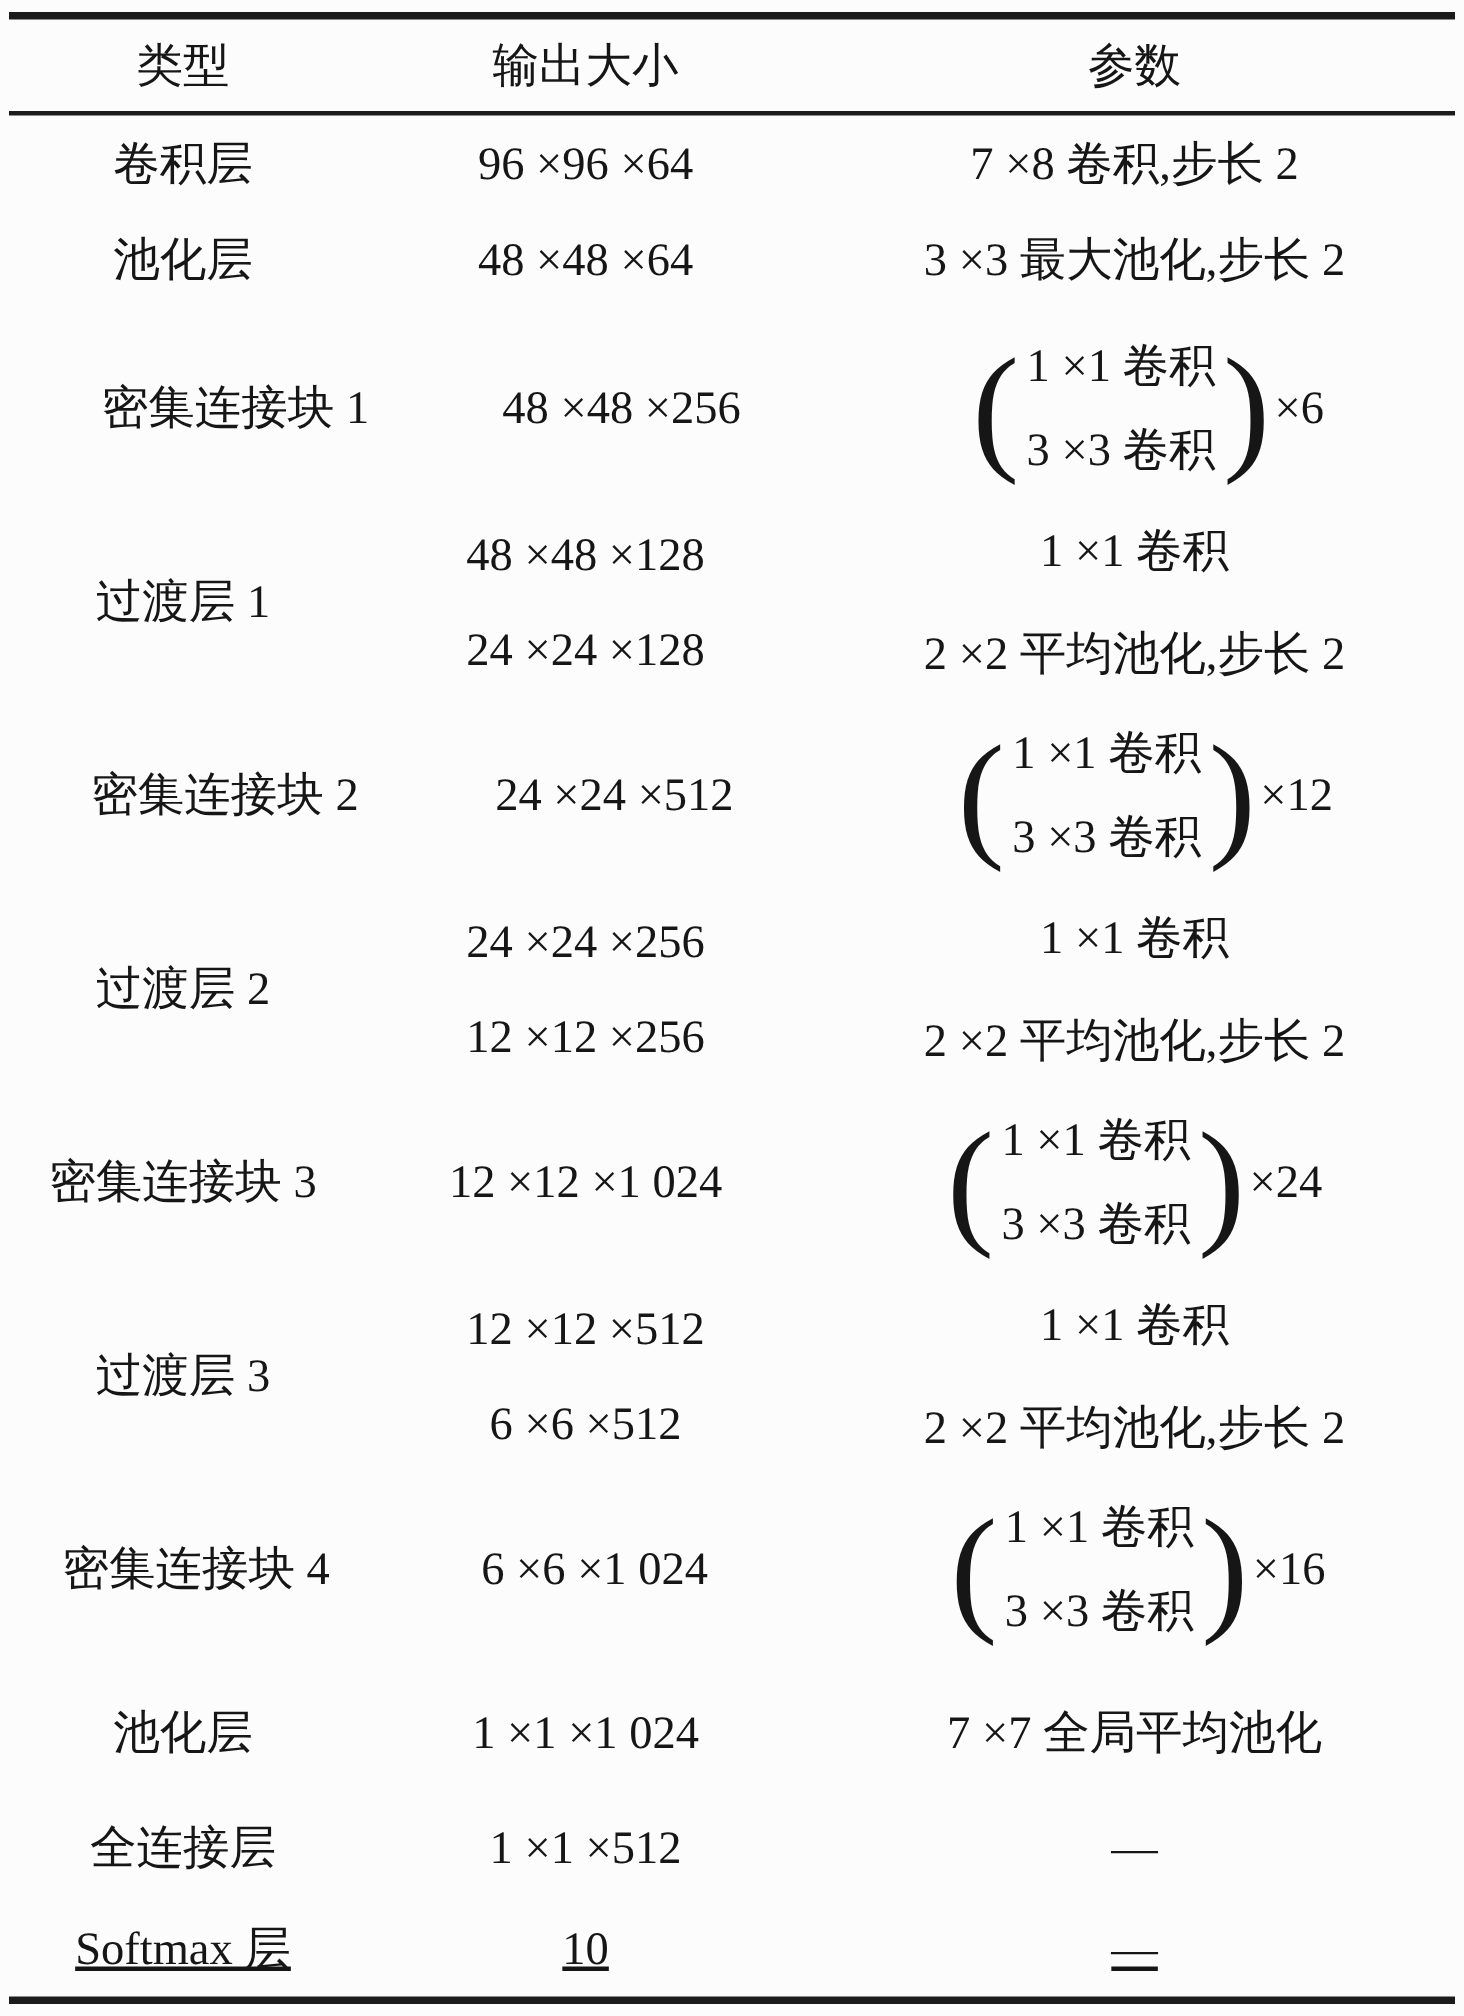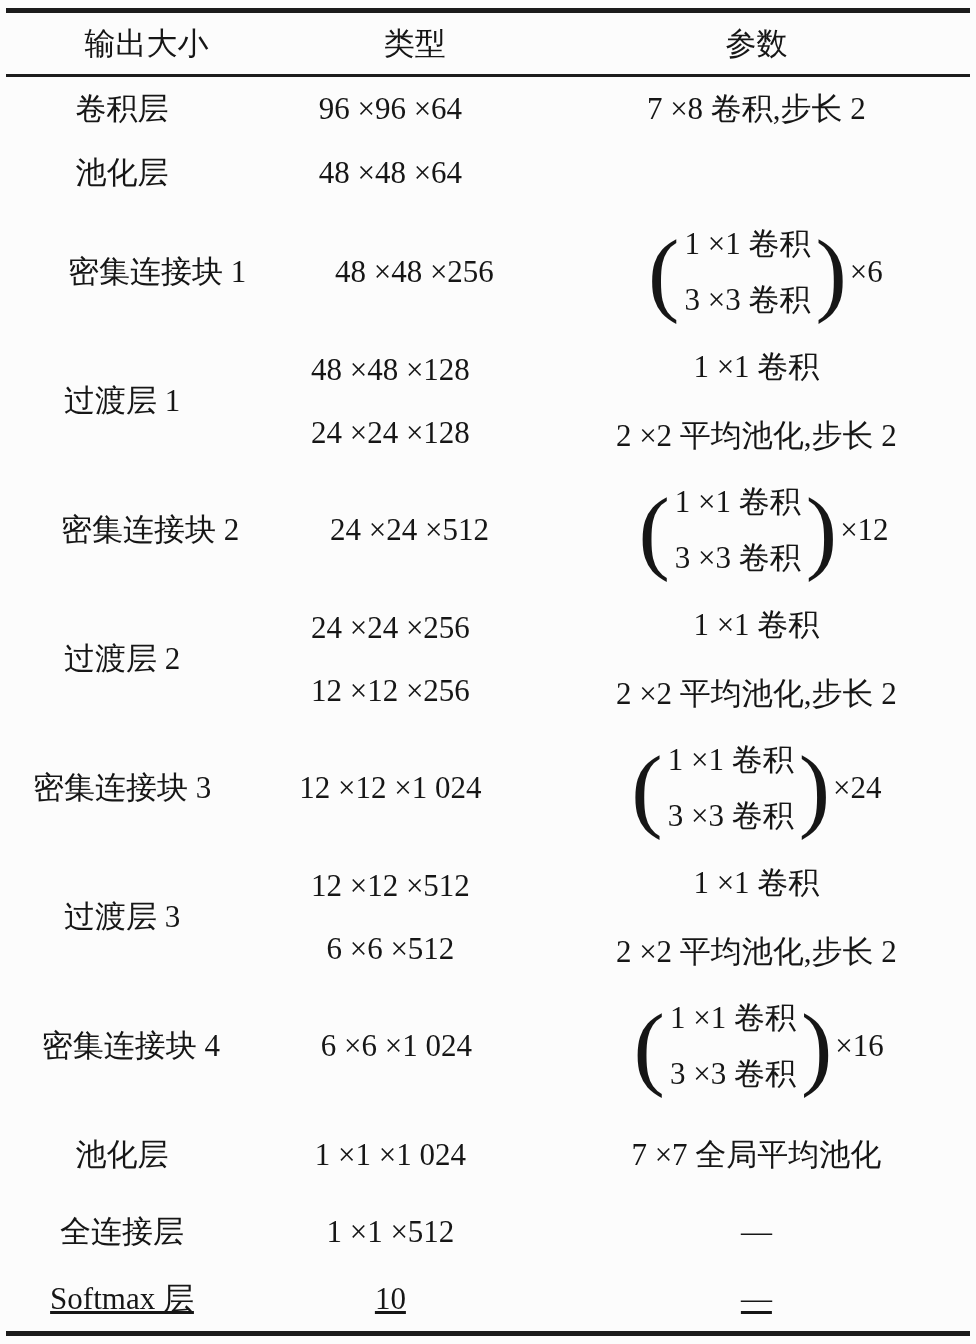--- a/index.html
+++ b/index.html
@@ -43,36 +43,37 @@
   #tbody .row:nth-child(11){height:70px;}
   #tbody .row:nth-child(12){height:64px;text-decoration:underline;}
 </style>
 </head>
 <body>
 
 <div class="page">
   <div class="rule thick"></div>
 
   <div class="row header-row">
+    <div class="cell c1">类型</div>
     <div class="cell c2">输出大小</div>
-    <div class="cell c1">类型</div>
     <div class="cell c3">参数</div>
   </div>
 
   <div class="rule thin"></div>
 
   <div id="tbody">
       <div class="row simple">
         <div class="cell c1">卷积层</div>
         <div class="cell c2">96 ×96 ×64</div>
         <div class="cell c3">7 ×8 卷积,步长 2</div>
       </div>
       <div class="row simple">
         <div class="cell c1">池化层</div>
         <div class="cell c2">48 ×48 ×64</div>
+        <div class="cell c3">3 ×3 最大池化,步长 2</div>
       </div>
       <div class="row matrix">
         <div class="cell c1">密集连接块 1</div>
         <div class="cell c2">48 ×48 ×256</div>
         <div class="cell c3">
           <span class="matrix">
             <span class="paren">(</span>
             <div class="mlines">
               <div>1 ×1 卷积</div>
               <div>3 ×3 卷积</div>

